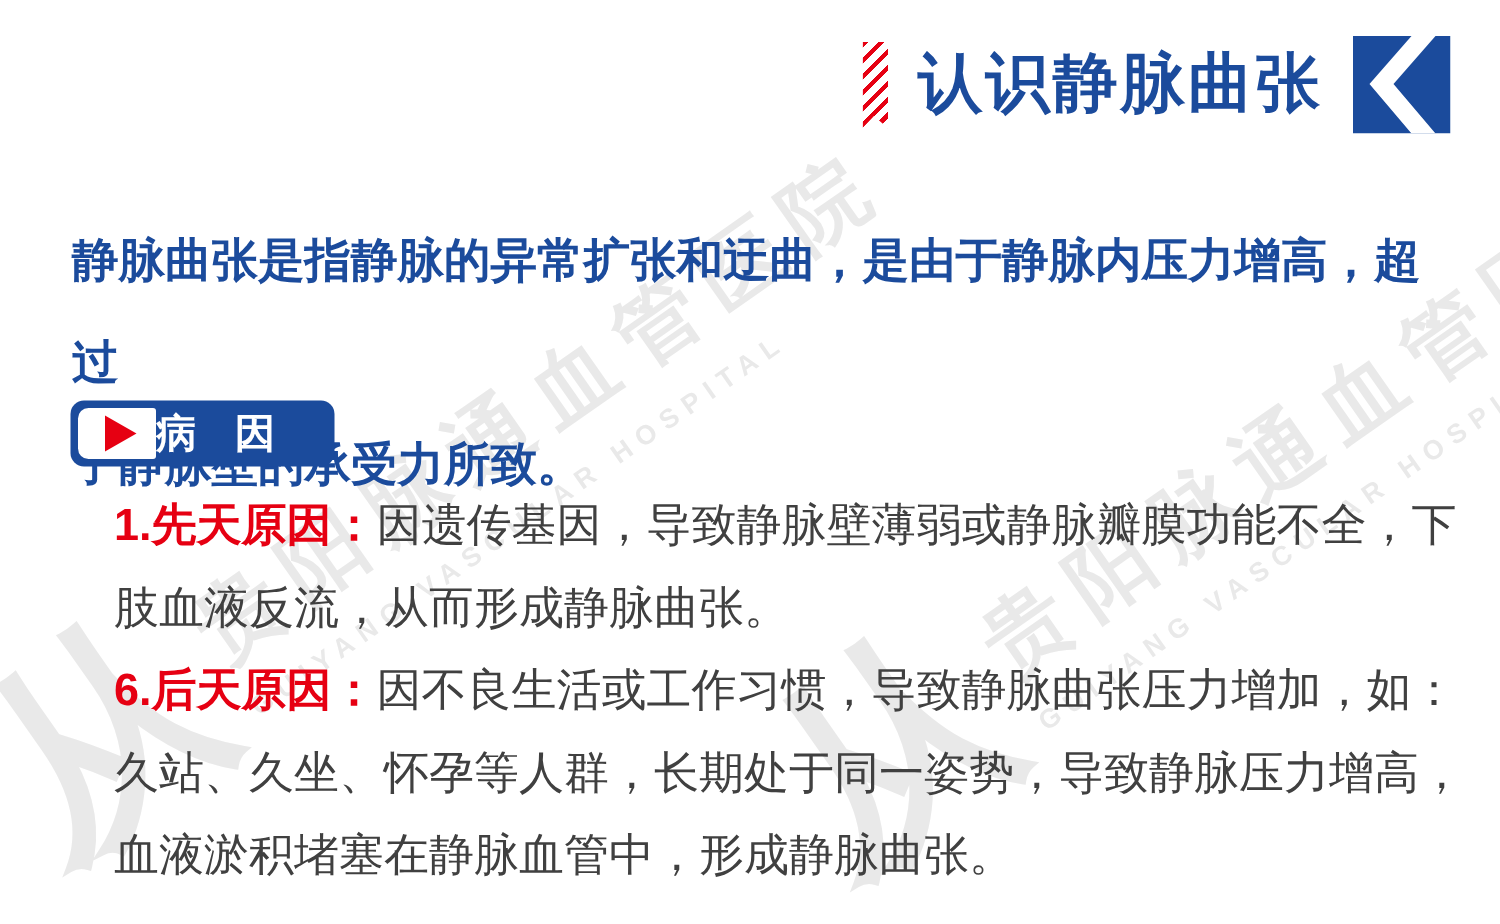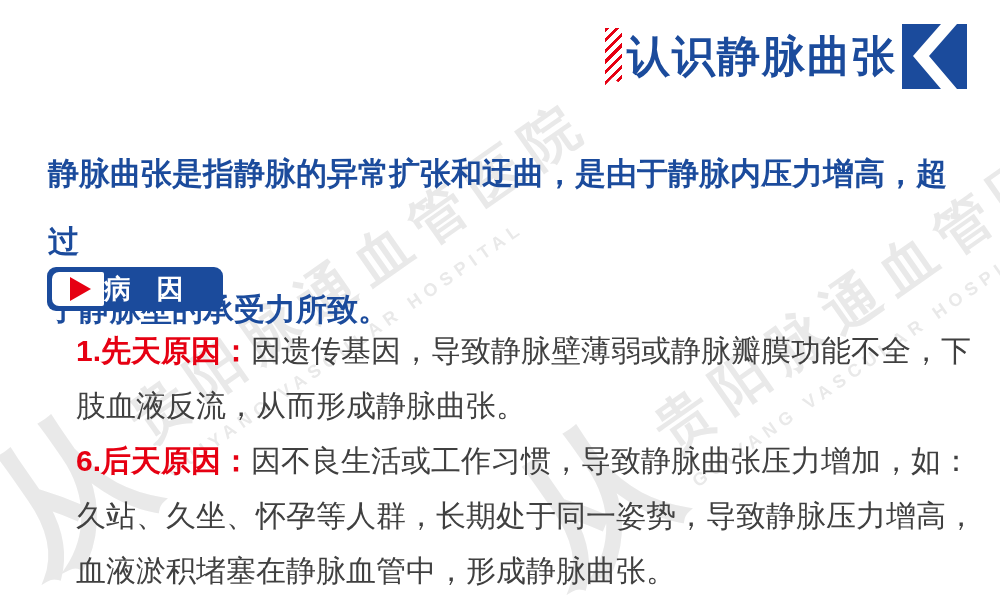--- a/index.html
+++ b/index.html
@@ -12,21 +12,21 @@
         color:var(--wm); transform:rotate(-35deg); z-index:0; pointer-events:none; }
   .wm-logo { font-size:150px; font-weight:bold; line-height:1; }
   .wm-cn { display:block; font-size:56px; font-weight:bold; letter-spacing:12px; white-space:nowrap; }
   .wm-en { display:block; font-size:18px; font-weight:bold; letter-spacing:6px; white-space:nowrap; margin-top:8px; }
   .wm-a { left:-55px; top:255px; }
   .wm-b { left:470px; top:265px; }
 
   .fg { position:relative; z-index:1; }
 
   
-  .header { position:absolute; top:24px; right:33px; display:flex; align-items:center; gap:5px; }
+  .header { position:absolute; top:24px; right:33px; display:flex; align-items:center; gap:20px; }
   .hatch-bar { width:17px; height:58px;
     background:repeating-linear-gradient(135deg, var(--red) 0 3px, #fff 3px 7.5px);
     clip-path:polygon(0 0,100% 0,100% 100%,45% 86%,0 100%); }
   .title { font-size:43px; font-weight:bold; color:var(--blue); letter-spacing:2px; line-height:65px; }
   .chevron-box { width:65px; height:65px; }
 
   
   .intro { position:absolute; left:48px; top:140px; width:920px;
            font-size:31px; font-weight:bold; color:var(--blue); }
   .intro-line { display:block; line-height:68px; }

